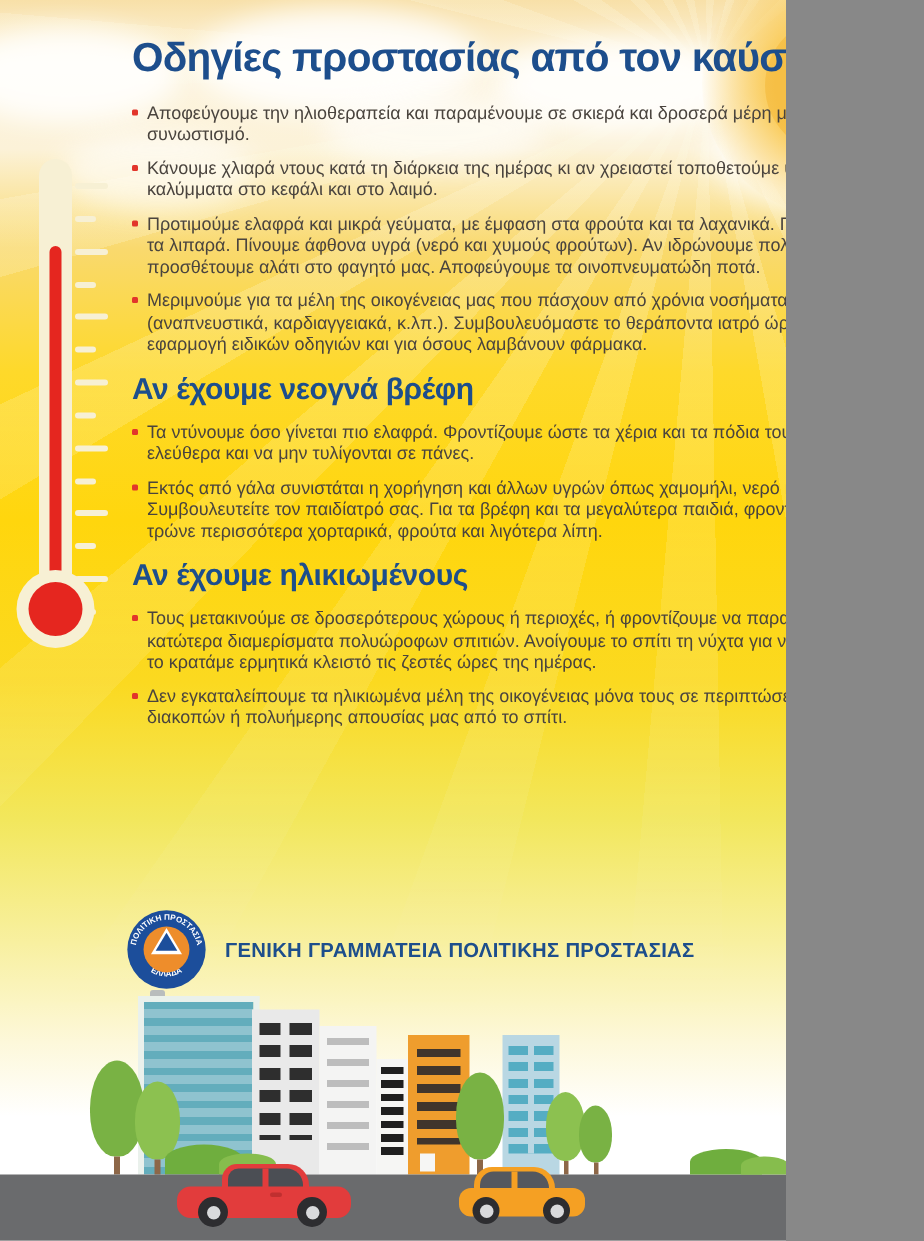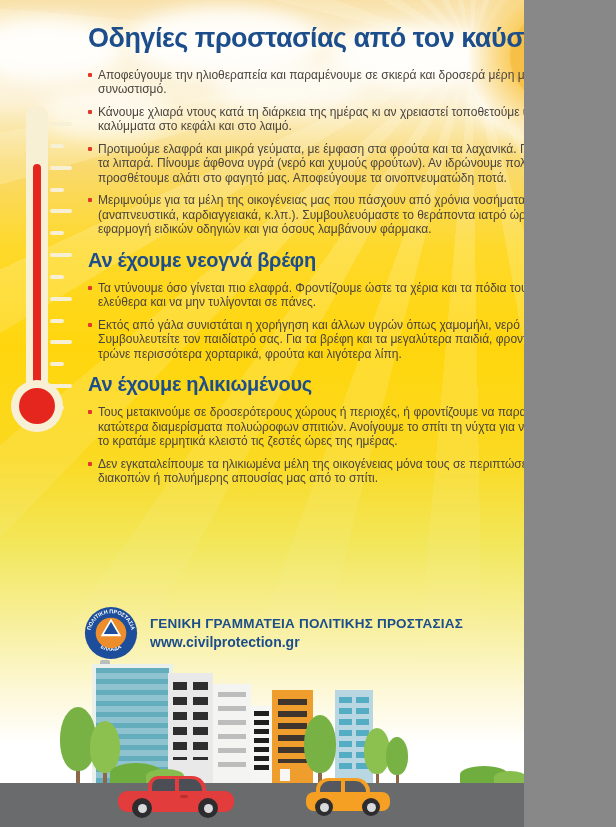--- a/index.html
+++ b/index.html
@@ -182,21 +182,20 @@
       </text>
       <text font-size="6" fill="#ffffff" font-weight="bold" font-family="Liberation Sans, sans-serif">
         <textPath href="#arcBot" startOffset="50%" text-anchor="middle">ΕΛΛΑΔΑ</textPath>
       </text>
       <circle cx="30" cy="30" r="17" fill="#ee8d2b"></circle>
       <path d="M30 14 L41.5 33.5 L18.5 33.5 Z" fill="#ffffff"></path>
       <path d="M30 17.5 L38 31 L22 31 Z" fill="#1c4e9b"></path>
     </svg>
     <div class="org-block">
       <div class="org-name">ΓΕΝΙΚΗ ΓΡΑΜΜΑΤΕΙΑ ΠΟΛΙΤΙΚΗΣ ΠΡΟΣΤΑΣΙΑΣ</div>
-      <div class="org-url">www.civilprotection.gr</div>
     </div>
   </div>
 
   <div class="city">
     <div class="vent"></div>
     <div class="bldg b1"></div>
     <div class="bldg b2">
         <div class="win"></div>
       </div>
     <div class="bldg b3">

